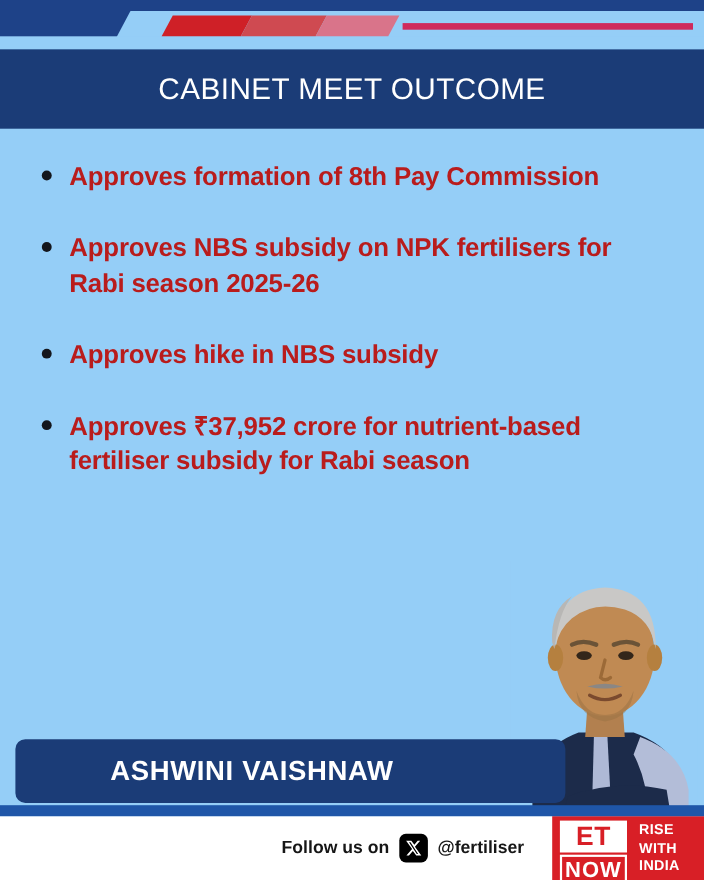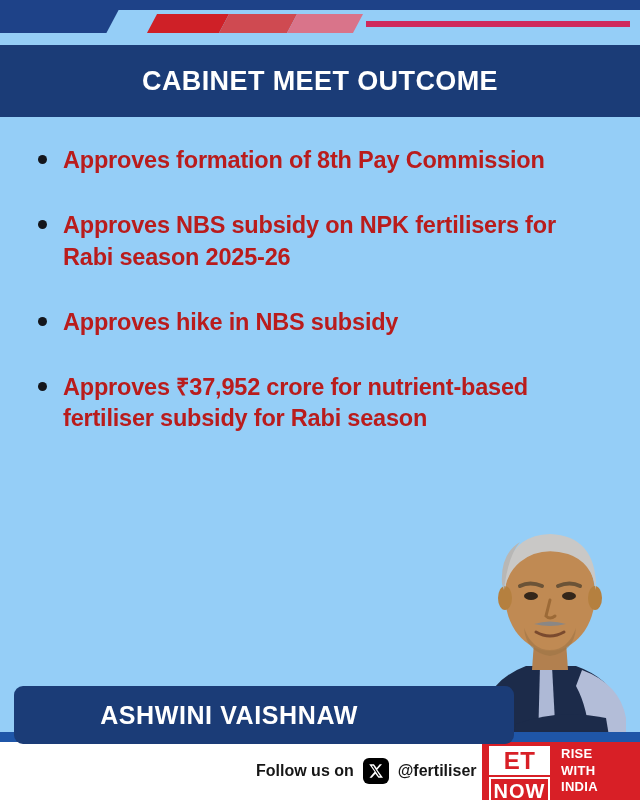--- a/index.html
+++ b/index.html
@@ -46,21 +46,21 @@
 
   
   .title-band{
     position:absolute; left:0; top:45px; width:640px; height:72px;
     background:#1b3c77;
     display:flex; align-items:center; justify-content:center;
   }
   .title-text{
     color:#ffffff;
     font-size:27px;
-    font-weight:bold;
+    font-weight:normal;
     letter-spacing:0.4px;
   }
 
   
   .bullets{
     position:absolute; left:38px; top:145px; width:570px;
   }
   .bullet{
     position:relative;
     display:flex;
@@ -87,21 +87,21 @@
   
   .photo{
     position:absolute; right:6px; bottom:58px;
     width:170px; height:232px;
     overflow:hidden;
   }
   .photo svg{ display:block; width:100%; height:100%; }
 
   
   .name-banner{
-    position:absolute; left:14px; bottom:56px;
+    position:absolute; left:14px; bottom:70px;
     width:500px; height:58px;
     background:#1b3c77;
     border-radius:9px;
     display:flex; align-items:center; justify-content:center;
     z-index:5;
   }
   .name-text{
     color:#ffffff;
     font-size:25px;
     font-weight:bold;
@@ -135,21 +135,21 @@
     display:flex; align-items:center; justify-content:center;
   }
   .x-badge svg{ width:16px; height:16px; }
   .handle{
     color:#161616; font-size:16px; font-weight:bold;
   }
 
   
   .etnow{
     position:absolute; right:0; bottom:0;
-    width:158px; height:58px;
+    width:138px; height:58px;
     background:#d81f26;
     display:flex; align-items:stretch;
   }
   .etnow-left{
     position:relative;
     width:72px;
     padding:4px 4px 0 7px;
   }
   .et-box{
     background:#ffffff;

